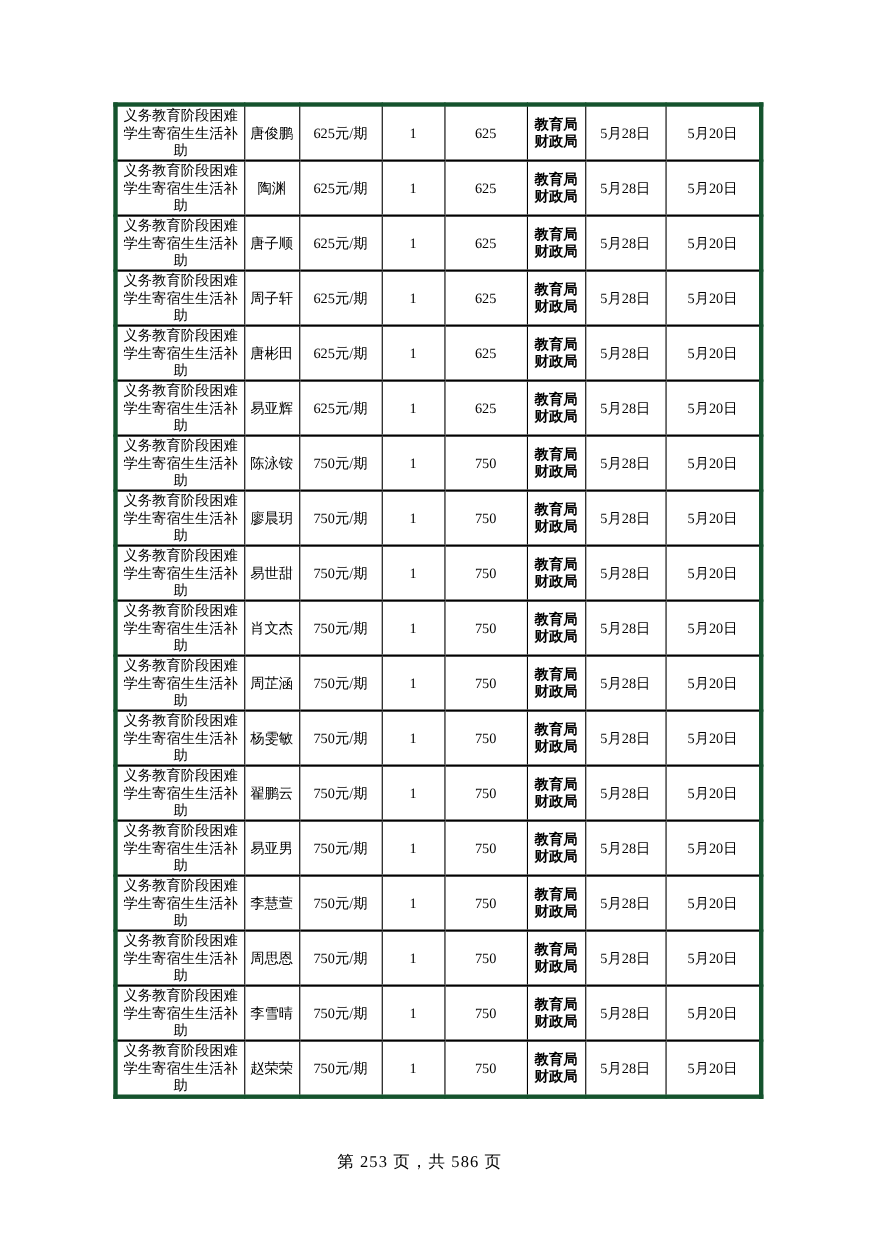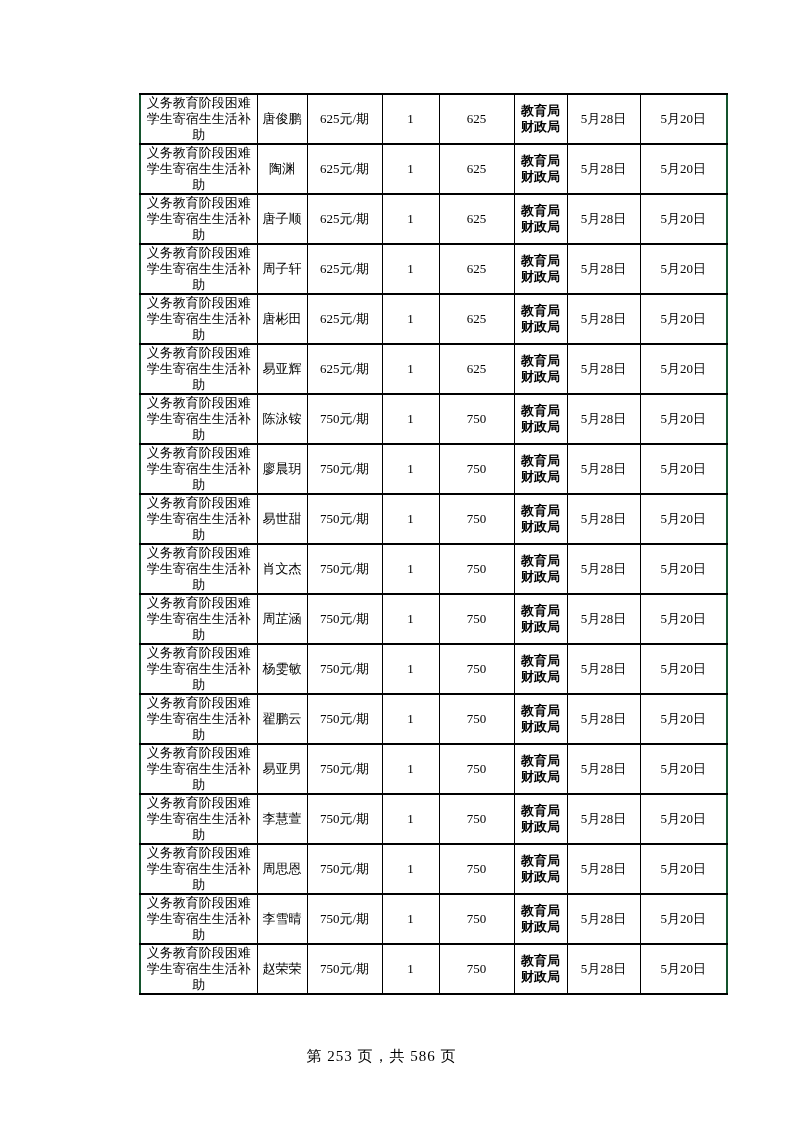--- a/index.html
+++ b/index.html
@@ -17,22 +17,21 @@
     overflow: hidden;
   }
   table.records {
     position: absolute;
     left: 103px;
     top: 93px;
     width: 587px;
     height: 887px;
     border-collapse: collapse;
     table-layout: fixed;
-    border: 2px solid #14532d;
-    margin-left: 36px;
+    border: 4px solid #14532d;
   }
   table.records td {
     border-left: 1px solid #000000;
     border-right: 1px solid #000000;
     border-top: 2px solid #000000;
     border-bottom: 2px solid #000000;
     text-align: center;
     vertical-align: middle;
     font-size: 13px;
     line-height: 16px;

